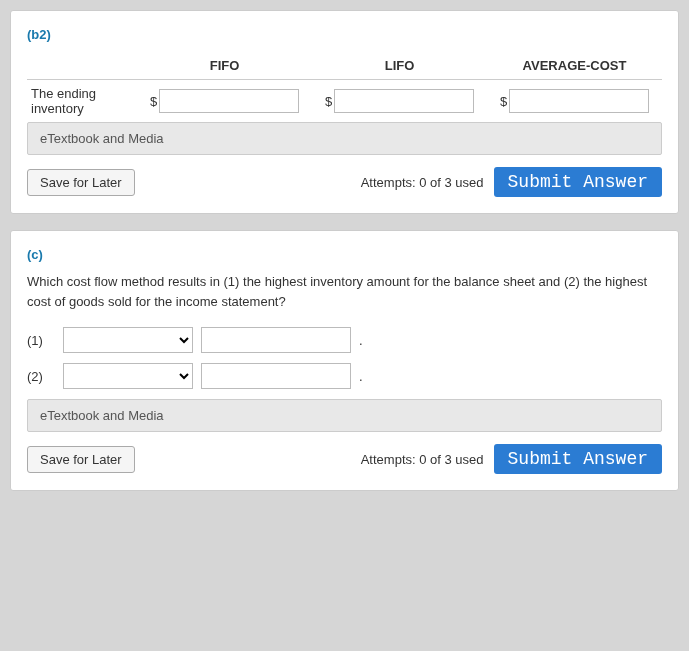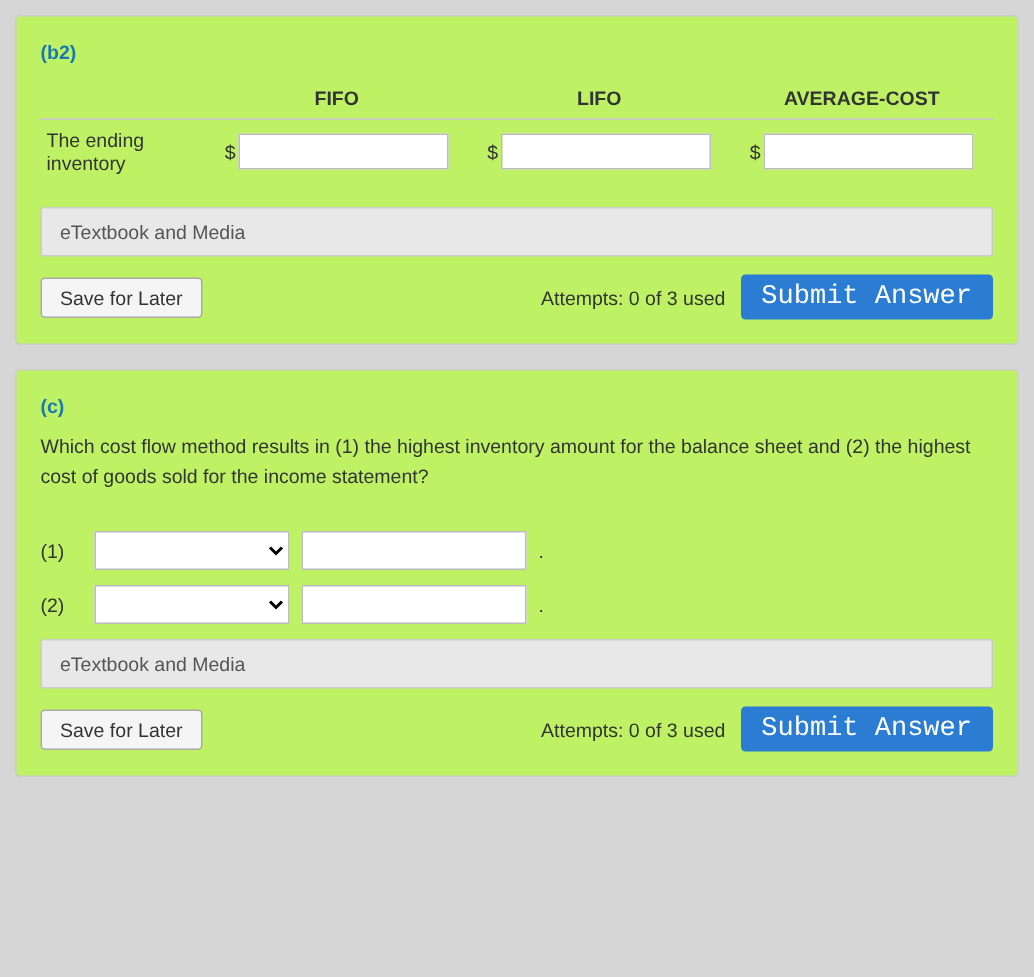--- a/index.html
+++ b/index.html
@@ -10,21 +10,21 @@
       display: flex;
       justify-content: center;
       align-items: flex-start;
       min-height: 651px;
       padding: 10px;
     }
     .page-wrapper {
       width: 669px;
     }
     .section-card {
-      background: #bef264;
+      background: #ffffff;
       border: 1px solid #ccc;
       border-radius: 3px;
       margin-bottom: 16px;
       padding: 16px;
     }
     .section-label {
       color: #1a7aad;
       font-size: 13px;
       font-weight: bold;
       margin-bottom: 10px;
@@ -37,21 +37,21 @@
     }
     .instruction-text em {
       font-style: italic;
       font-weight: bold;
       color: #c00;
     }
     
     .cost-table {
       width: 100%;
       border-collapse: collapse;
-      margin-bottom: 16px;
+      margin-bottom: 0;
     }
     .cost-table th {
       font-size: 13px;
       font-weight: bold;
       color: #333;
       text-align: center;
       padding: 6px 4px;
       border-bottom: 1px solid #ccc;
     }
     .cost-table td {
@@ -127,21 +127,21 @@
       padding: 5px 14px;
       font-size: 18px;
       cursor: pointer;
       font-family: Liberation Mono, monospace;
     }
 
     
     .part-c-instruction {
       font-size: 13px;
       color: #333;
-      margin-bottom: 27px;
+      margin-bottom: 16px;
       line-height: 1.5;
     }
     .question-row {
       display: flex;
       align-items: center;
       margin-bottom: 10px;
       gap: 8px;
     }
     .question-num {
       font-size: 13px;

